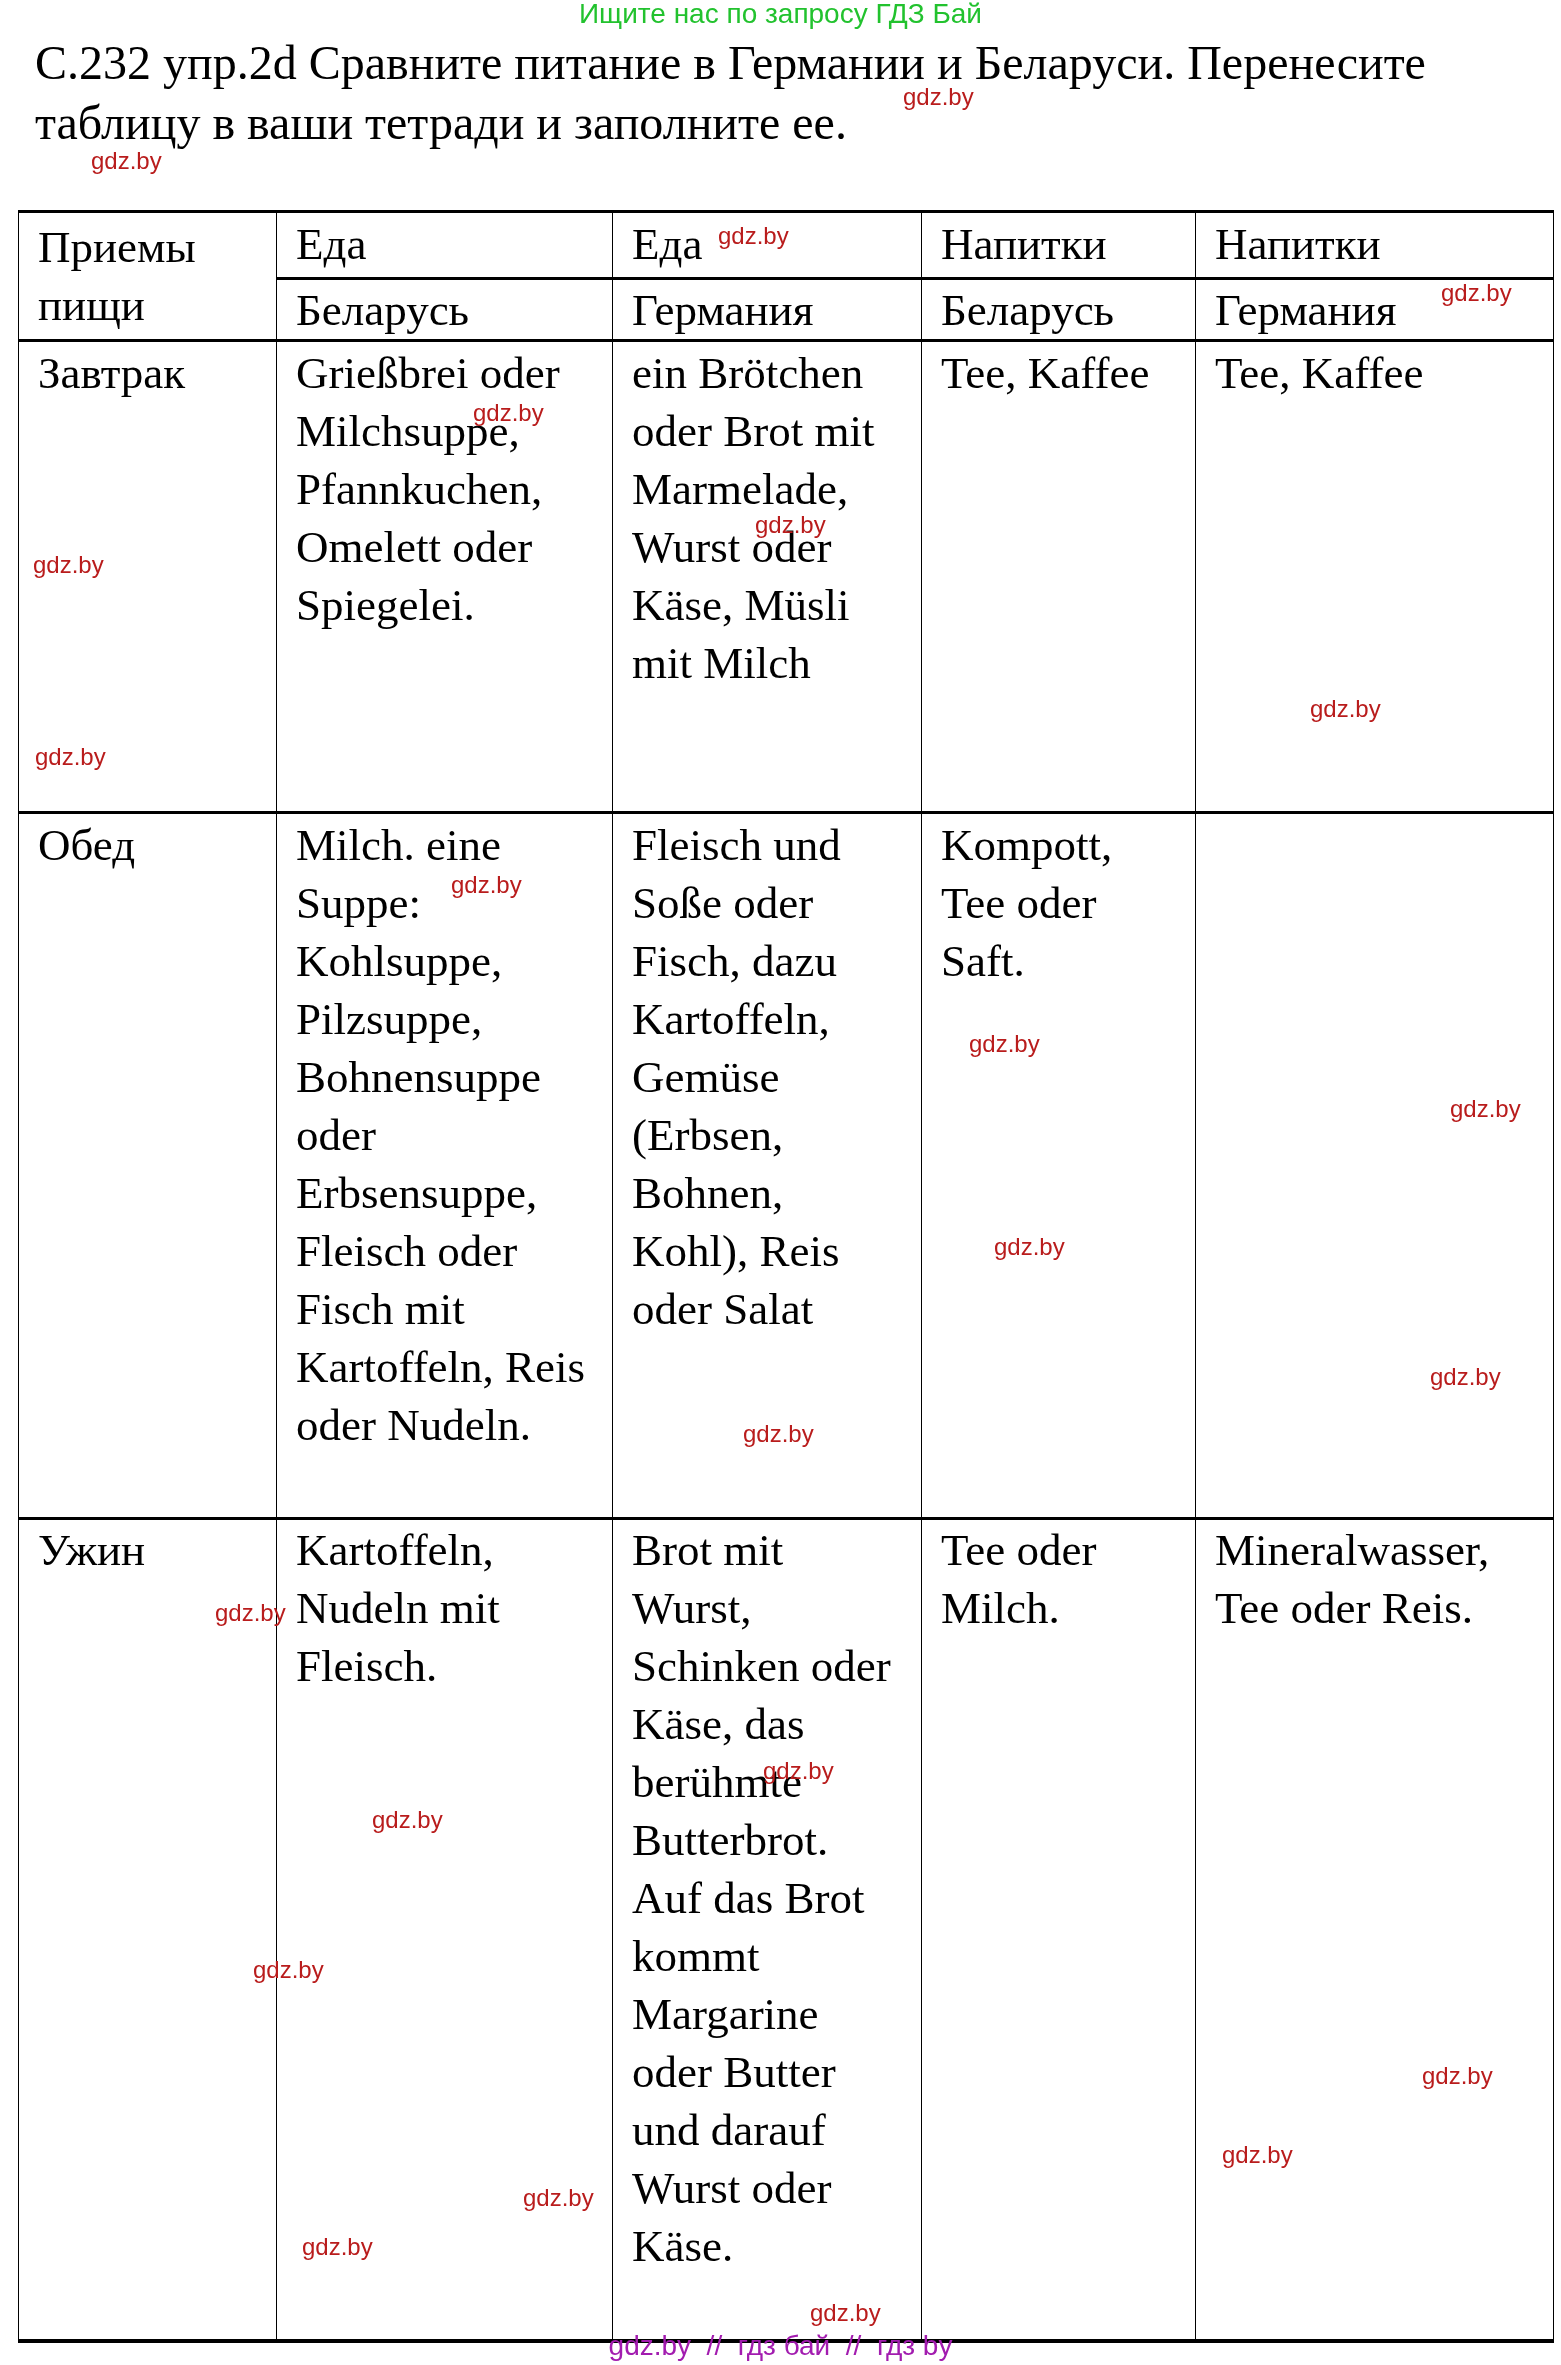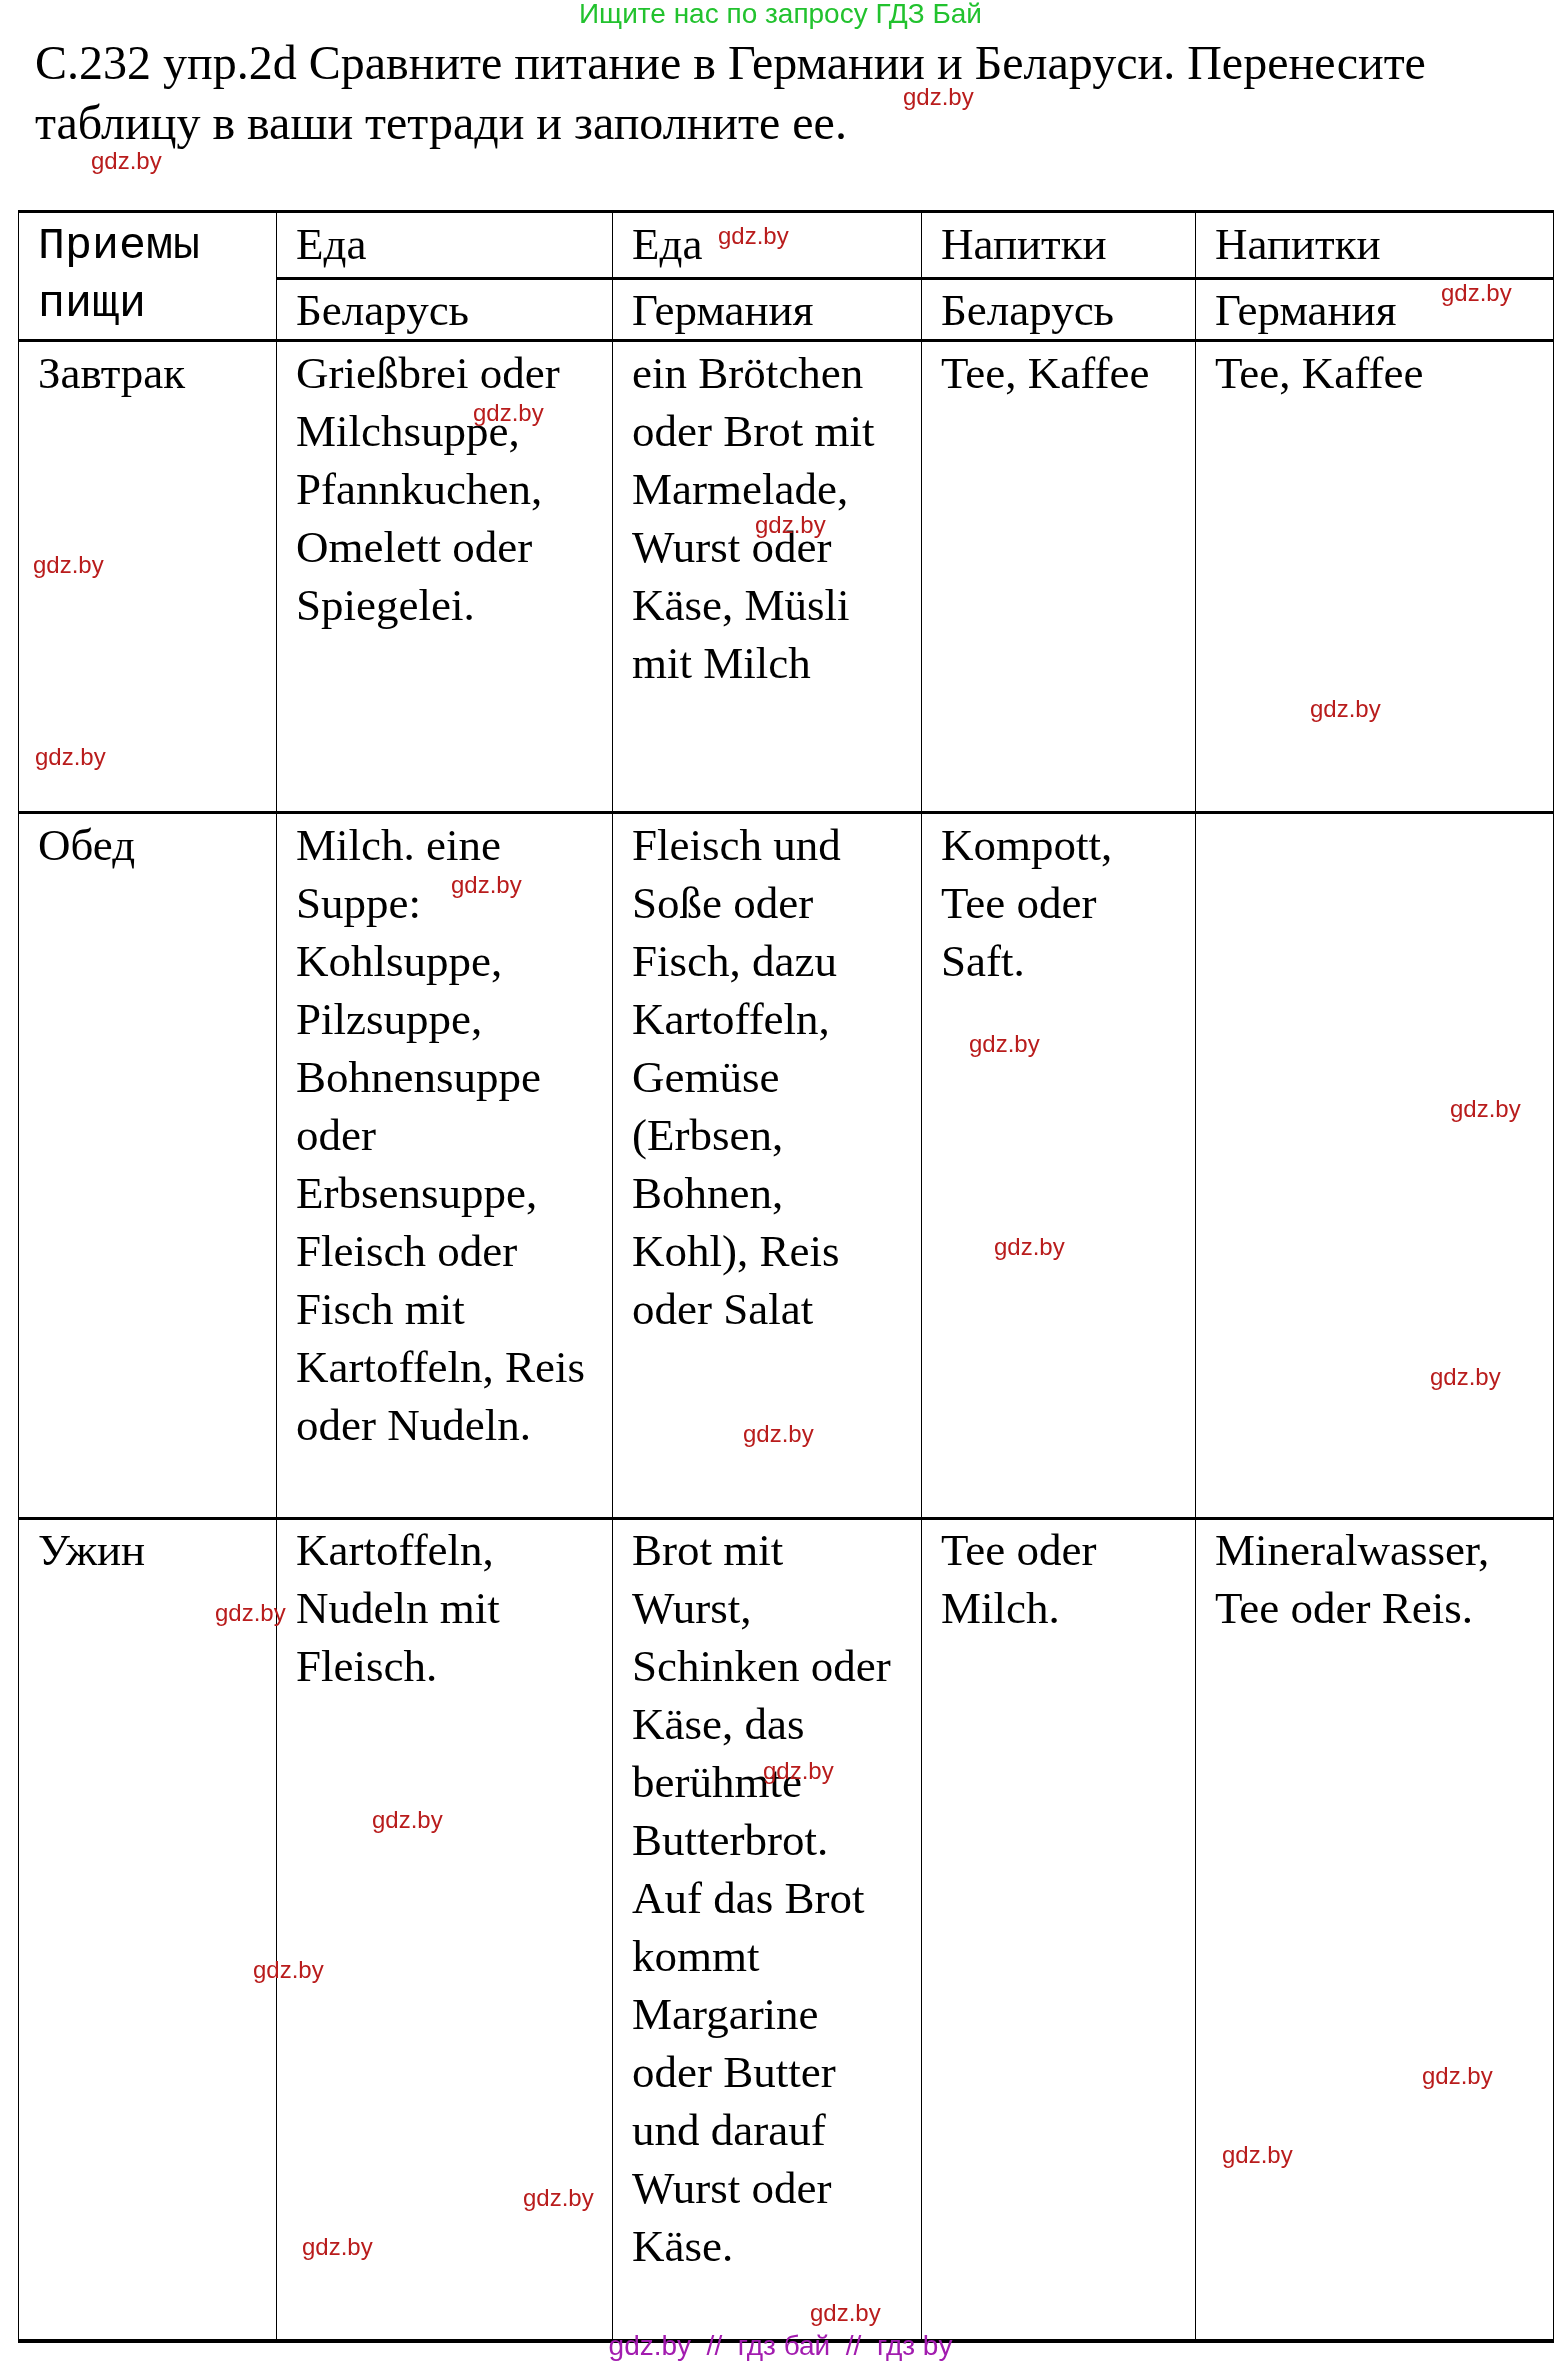--- a/index.html
+++ b/index.html
@@ -29,21 +29,21 @@
 <table class="meals">
   <colgroup>
     <col style="width:258px">
     <col style="width:336px">
     <col style="width:309px">
     <col style="width:274px">
     <col style="width:358px">
   </colgroup>
   <tbody>
       <tr class="hdr1">
-    <td rowspan="2" class="rowlabel" style="border-bottom:3.5px solid #000;font-family:Liberation Mono, monospace;">Приемы пищи</td>
+    <td rowspan="2" class="rowlabel" style="border-bottom:3.5px solid #000;">Приемы пищи</td>
     <td>Еда</td>
     <td>Еда</td>
     <td>Напитки</td>
     <td>Напитки</td>
   </tr>
   <tr class="hdr2">
     <td>Беларусь</td>
     <td>Германия</td>
     <td>Беларусь</td>
     <td>Германия</td>

